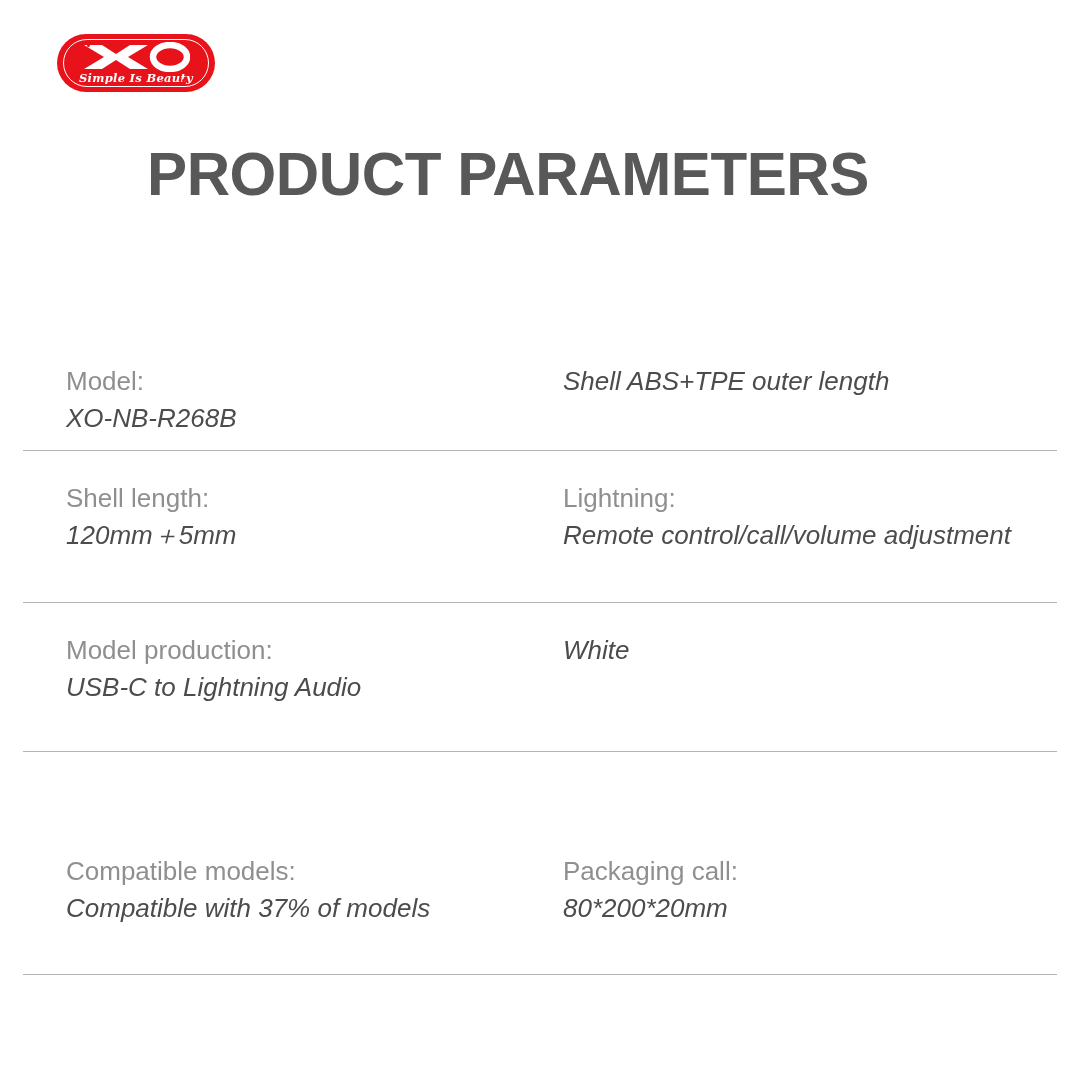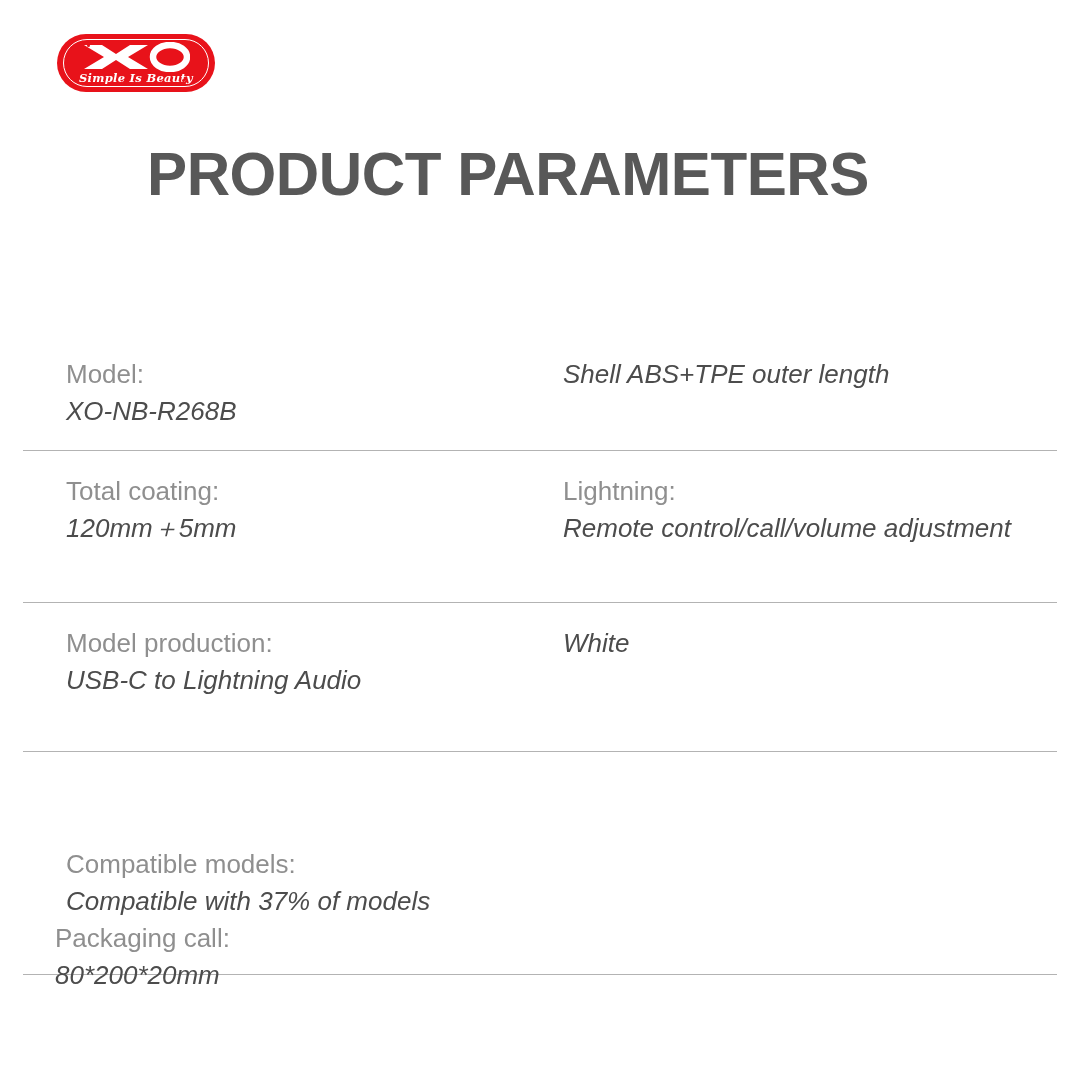--- a/index.html
+++ b/index.html
@@ -99,23 +99,23 @@
     top: 340px;
     width: 1034px;
   }
   .spec-row {
     display: flex;
     border-bottom: 1.6px solid #b3b3b3;
   }
   .spec-row.r1 { height: 111px; padding-top: 16px; }
   .spec-row.r2 { height: 152px; padding-top: 22px; }
   .spec-row.r3 { height: 149px; padding-top: 22px; }
-  .spec-row.r4 { height: 223px; padding-top: 94px; flex-direction: column; }
-
-  .spec-cell { flex: 0 0 auto; }
+  .spec-row.r4 { height: 223px; padding-top: 94px; }
+
+  .spec-cell { flex: 0 0 auto; margin-top: 7px; }
   .spec-cell.left  { width: 508px; padding-left: 43px; }
   .spec-cell.right { width: 526px; padding-left: 32px; }
 
   .spec-label {
     font-size: 26px;
     line-height: 1.42;
     color: #8f8f8f;
     font-weight: 400;
     white-space: nowrap;
   }
@@ -161,21 +161,21 @@
       <div class="spec-label">Model:</div>
       <div class="spec-value">XO-NB-R268B</div>
     </div>
     <div class="spec-cell right">
       <div class="spec-value">Shell ABS+TPE outer length</div>
     </div>
   </div>
 
   <div class="spec-row r2">
     <div class="spec-cell left">
-      <div class="spec-label">Total coating:</div>
+      <div class="spec-label">Shell length:</div>
       <div class="spec-value">120mm＋5mm</div>
     </div>
     <div class="spec-cell right">
       <div class="spec-label">Lightning:</div>
       <div class="spec-value">Remote control/call/volume adjustment</div>
     </div>
   </div>
 
   <div class="spec-row r3">
     <div class="spec-cell left">

